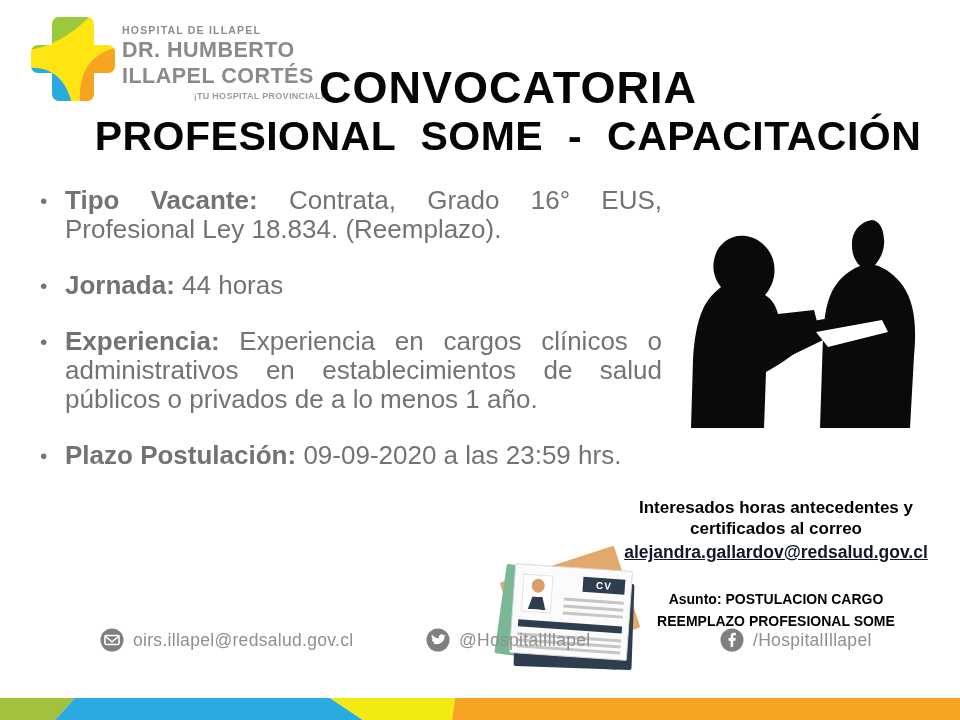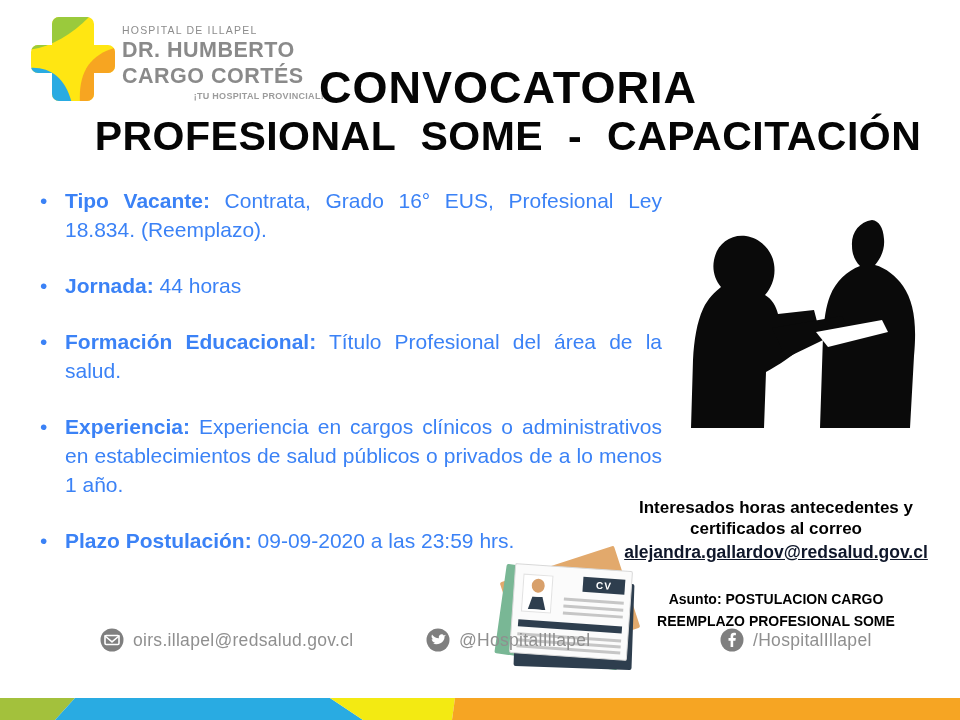--- a/index.html
+++ b/index.html
@@ -5,34 +5,34 @@
   * { margin:0; padding:0; box-sizing:border-box; }
   html,body { background:#ffffff; }
   .slide {
     position:relative; width:960px; height:720px; background:#ffffff;
     overflow:hidden; font-family:"Liberation Sans", sans-serif; color:#1c1c1c;
   }
 
   
   .logo-cross { position:absolute; left:28px; top:14px; width:90px; height:90px; }
   .logo-text  { position:absolute; left:122px; top:24px; width:202px; }
-  .logo-small { font-size:10.5px; font-weight:normal; letter-spacing:1.2px; color:#8c8c8c; }
+  .logo-small { font-size:10.5px; font-weight:bold; letter-spacing:1.2px; color:#8c8c8c; }
   .logo-name  { font-size:21.5px; font-weight:bold; color:#8a8a8a; line-height:24px; letter-spacing:0.5px; margin-top:2px; }
   .logo-tag   { font-size:9px; font-weight:bold; color:#9c9c9c; text-align:right; margin-top:3px; letter-spacing:0.3px; }
 
   
   .titles { position:absolute; left:0; top:64px; width:1016px; text-align:center; color:#050505; }
   .title1 { font-size:45px; line-height:48px; font-weight:800; letter-spacing:1px; }
   .title2 { font-size:41px; line-height:44px; font-weight:800; letter-spacing:0.5px; word-spacing:13px; margin-top:2px; }
 
   
   .bullets { position:absolute; left:38px; top:186px; width:624px; list-style:none; }
   .bullets li {
     position:relative; padding-left:27px; margin-bottom:27px;
-    font-size:21px; line-height:29px; text-align:justify; color:#3b82f6;
+    font-size:26px; line-height:29px; text-align:justify; color:#737373;
   }
   .bullets li::before { content:"\2022"; position:absolute; left:2px; top:0; font-size:21px; }
   .bullets .lbl { font-weight:bold; }
 
   
   .silhouette { position:absolute; left:686px; top:210px; width:256px; height:218px; }
 
   
   .apply { position:absolute; left:615px; top:497px; width:322px; text-align:center; }
   .apply-line { font-size:17px; line-height:21px; font-weight:bold; color:#000; }
@@ -83,41 +83,37 @@
     <g clip-path="url(#crossClip)">
       <rect x="0" y="0" width="90" height="90" fill="#ffe612"></rect>
       <path d="M0 0 H64 C45 20 24 33 0 36 Z" fill="#9aca3c"></path>
       <path d="M90 33 C62 40 50 58 52 90 H90 Z" fill="#f7a521"></path>
       <path d="M0 54 C22 52 38 64 44 90 H0 Z" fill="#29abe2"></path>
     </g>
   </svg>
   <div class="logo-text">
     <div class="logo-small">HOSPITAL DE ILLAPEL</div>
     <div class="logo-name">DR. HUMBERTO</div>
-    <div class="logo-name">CARGO CORTÉS</div>
+    <div class="logo-name">ILLAPEL CORTÉS</div>
     <div class="logo-tag">¡TU HOSPITAL PROVINCIAL!</div>
   </div>
 
   <div class="titles">
     <div class="title1">CONVOCATORIA</div>
     <div class="title2">PROFESIONAL SOME - CAPACITACIÓN</div>
   </div>
 
   <ul class="bullets">
     <li>
       <span class="lbl">Tipo Vacante:</span>
       <span>Contrata, Grado 16° EUS, Profesional Ley 18.834. (Reemplazo).</span>
     </li>
     <li>
       <span class="lbl">Jornada:</span>
       <span>44 horas</span>
-    </li>
-    <li>
-      <span class="lbl">Formación Educacional:</span>
-      <span>Título Profesional del área de la salud.</span>
     </li>
     <li>
       <span class="lbl">Experiencia:</span>
       <span>Experiencia en cargos clínicos o administrativos en establecimientos de salud públicos o privados de a lo menos 1 año.</span>
     </li>
     <li>
       <span class="lbl">Plazo Postulación:</span>
       <span>09-09-2020 a las 23:59 hrs.</span>
     </li>
   </ul>

